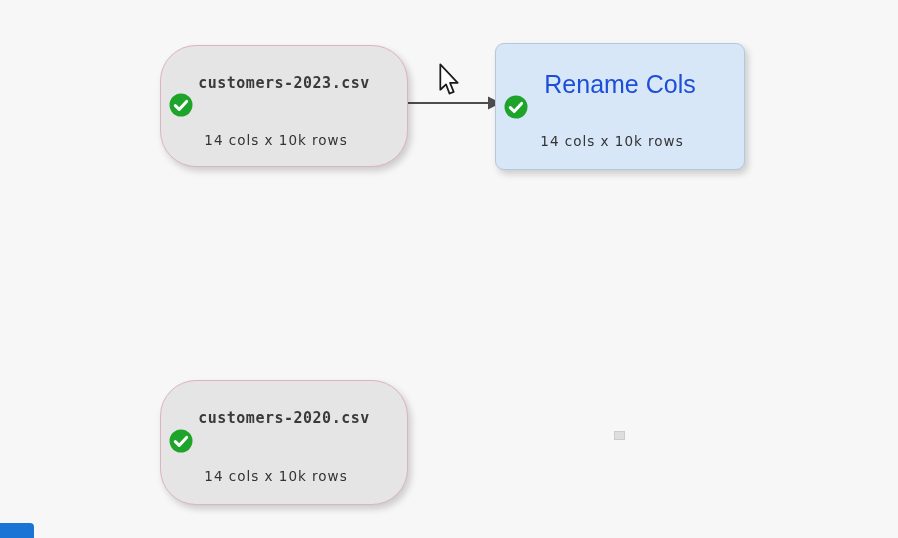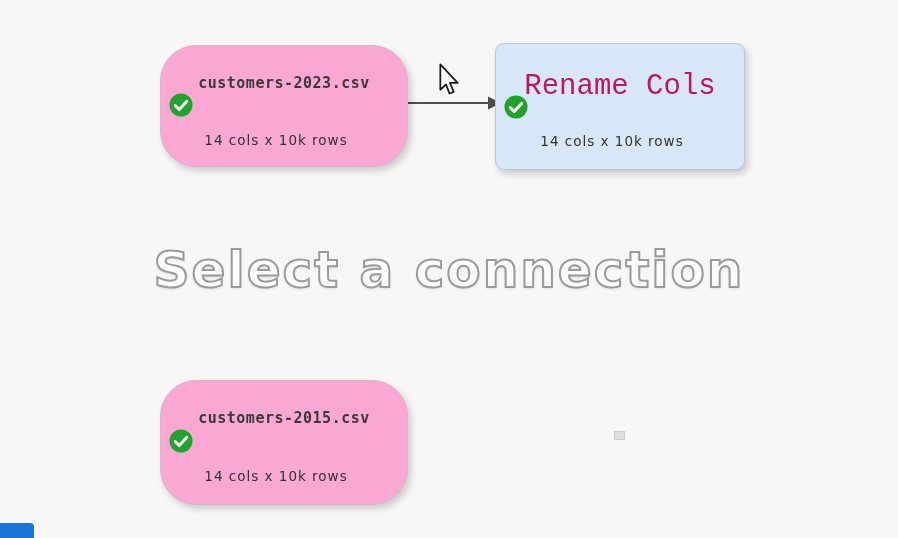--- a/index.html
+++ b/index.html
@@ -16,21 +16,21 @@
   }
 
   
   .node {
     position: absolute;
     box-sizing: border-box;
     box-shadow: 3px 4px 7px rgba(0,0,0,0.18);
     cursor: pointer;
   }
   .node.input {
-    background: #f9a8d4;
+    background: #e5e5e5;
     border: 1px solid #dcb4c1;
     border-radius: 36px;
   }
   .node.transform {
     background: #d7e7f8;
     border: 1px solid #b3c8dd;
     border-radius: 9px;
   }
   .node-title {
     position: absolute;
@@ -40,24 +40,24 @@
   }
   .node.input .node-title {
     top: 28px;
     font-family: "DejaVu Sans Mono", monospace;
     font-size: 15px;
     font-weight: bold;
     letter-spacing: 0.5px;
   }
   .node.transform .node-title {
     top: 26px;
-    font-family: Liberation Mono, monospace;
-    font-size: 29px;
+    font-family: Liberation Sans, sans-serif;
+    font-size: 25px;
     font-weight: 400;
-    color: #be185d;
+    color: #1d4ed8;
   }
   .node-subtitle {
     position: absolute;
     left: 0; right: 16px;
     bottom: 18px;
     text-align: center;
     font-family: "DejaVu Sans", sans-serif;
     font-size: 13.5px;
     letter-spacing: 1px;
     color: #333;
@@ -157,30 +157,29 @@
       </svg>
     </span>
     <div class="node-title">Rename Cols</div>
     <div class="node-subtitle">14 cols x 10k rows</div>
   </div>
 
   <svg class="cursor-svg" viewBox="0 0 12 19">
     <path d="M1,0.8 L1,15.4 L4.3,12.3 L6.3,17.6 L8.7,16.6 L6.6,11.4 L11,11.4 Z" fill="#ffffff" stroke="#1a1a1a" stroke-width="1" stroke-linejoin="round"></path>
   </svg>
 
-  <div class="hint-text">Select a connection</div>
 
   <div class="node input" id="node-2">
     <span class="status-icon">
       <svg viewBox="0 0 24 24">
         <circle cx="12" cy="12" r="11.5" fill="#1ea32b"></circle>
         <path d="M6.3 12.6 L10.2 16.4 L17.6 8.4" stroke="#ffffff" stroke-width="3" fill="none" stroke-linecap="round" stroke-linejoin="round"></path>
       </svg>
     </span>
-    <div class="node-title">customers-2015.csv</div>
+    <div class="node-title">customers-2020.csv</div>
     <div class="node-subtitle">14 cols x 10k rows</div>
   </div>
 
   <div class="canvas-dot"></div>
 
   <div class="node-fragment"></div>
 
 </div>
 
 </body></html>

